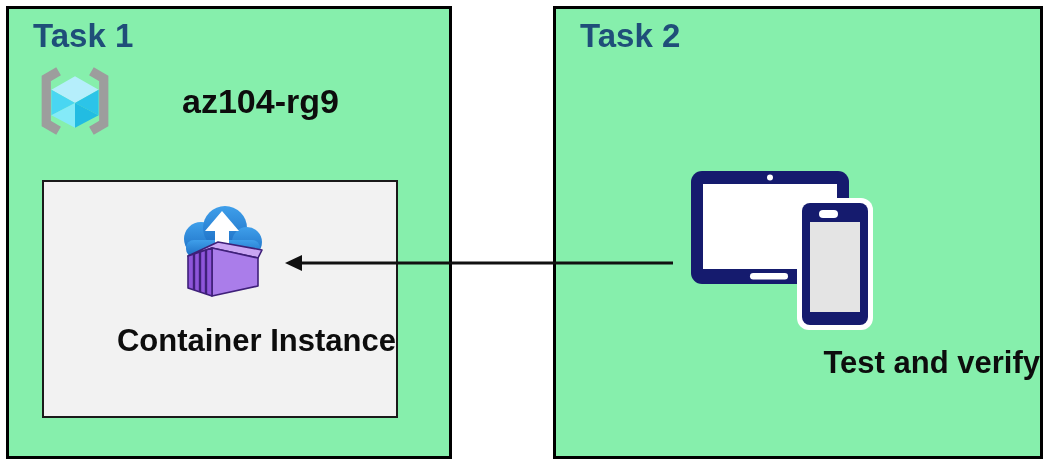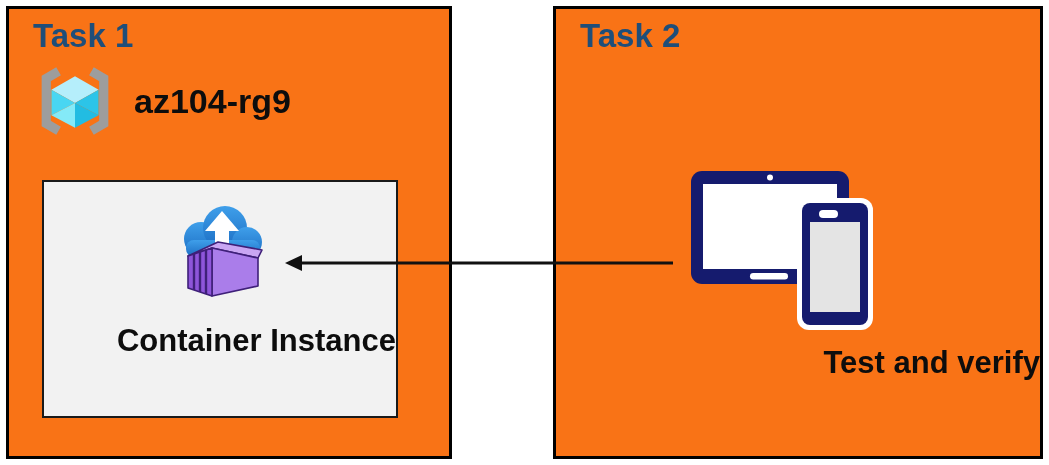--- a/index.html
+++ b/index.html
@@ -10,32 +10,32 @@
     --inner-bg:#f2f2f2;
     --inner-border:#1a1a1a;
   }
   *{margin:0;padding:0;box-sizing:border-box;}
   html,body{background:#ffffff;}
   body{font-family:"Liberation Sans","DejaVu Sans",sans-serif;}
   .canvas{
     position:relative;width:1049px;height:465px;background:#ffffff;overflow:hidden;
   }
   .taskbox{
-    position:absolute;top:6px;height:453px;background:#f97316;
+    position:absolute;top:6px;height:453px;background:#86efac;
     border:3px solid var(--box-border);
   }
   .taskbox.t1{left:6px;width:446px;}
   .taskbox.t2{left:553px;width:490px;}
   .task-title{
     position:absolute;left:24px;top:8px;
     font-size:33px;font-weight:700;color:var(--accent);
     letter-spacing:0px;
   }
   .rg-row{
-    position:absolute;left:27px;top:56px;display:flex;align-items:center;
+    position:absolute;left:27px;top:56px;display:flex;align-items:center;gap:48px;
   }
   .rg-row svg{display:block;}
   .rg-name{
     margin-left:20px;font-size:34px;font-weight:700;color:var(--ink);
   }
   .inner-box{
     position:absolute;left:33px;top:171px;width:356px;height:238px;
     background:var(--inner-bg);border:2px solid var(--inner-border);
   }
   .aci-icon{

